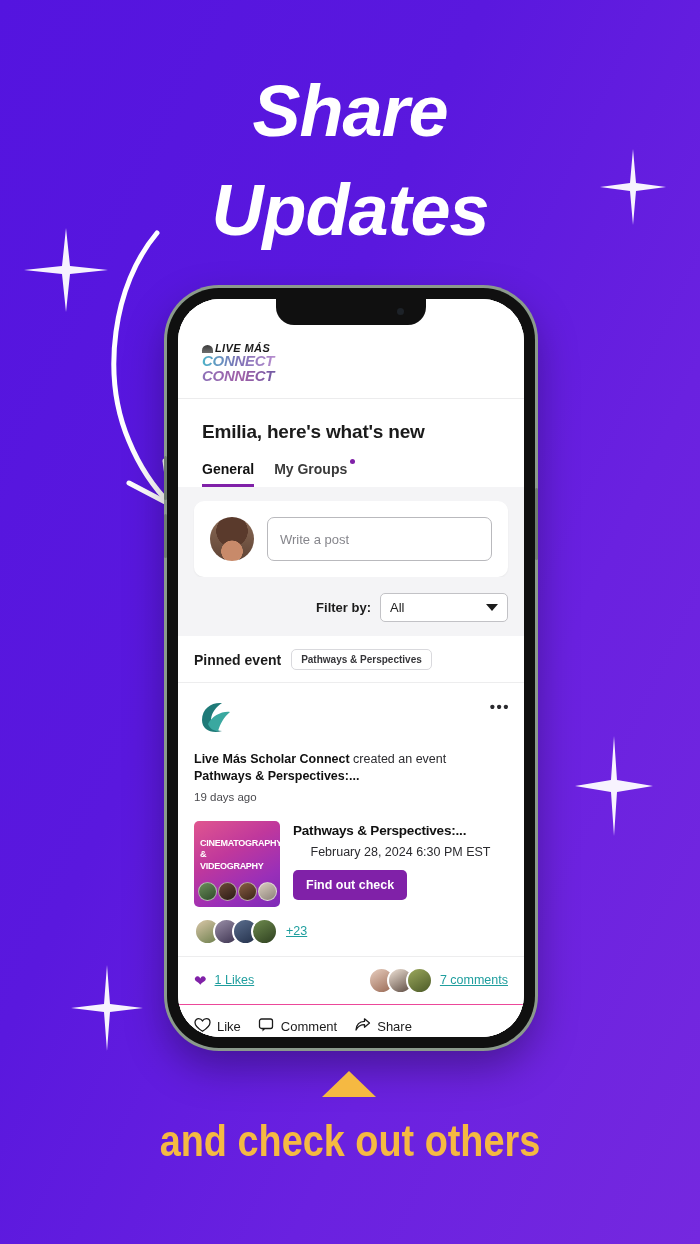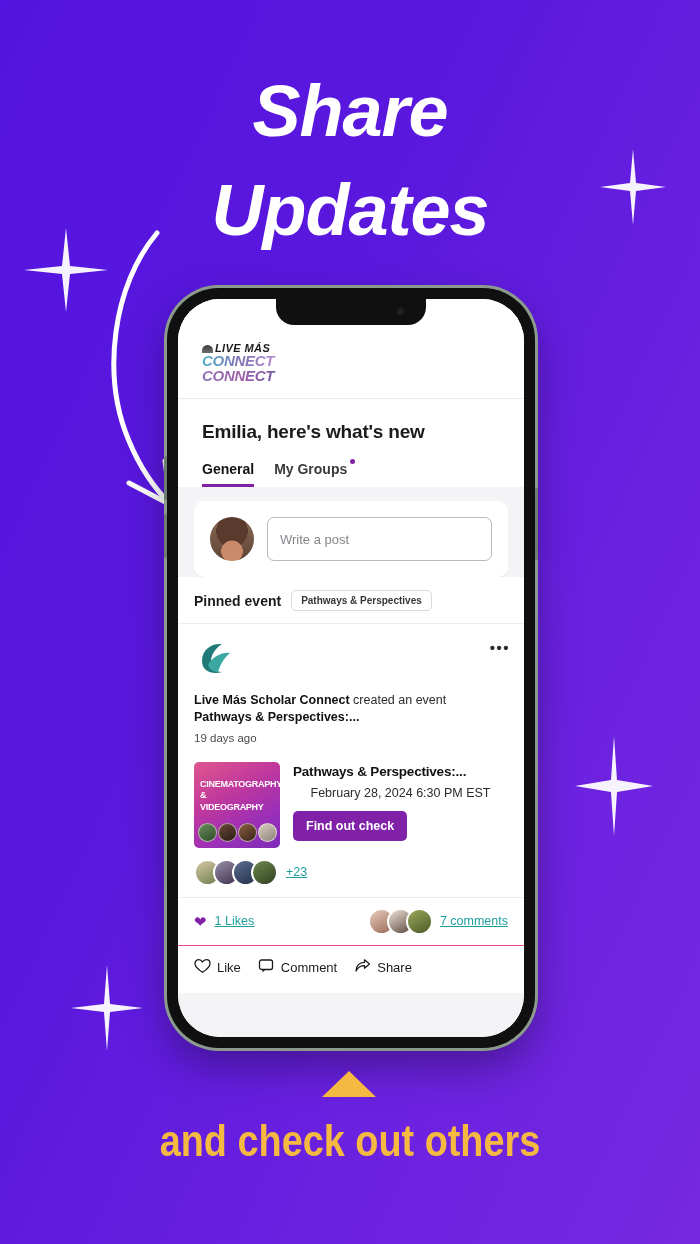--- a/index.html
+++ b/index.html
@@ -502,20 +502,27 @@
           </div>
         </div>
 
         <div class="composer-wrap">
           <div class="composer">
             <div class="avatar-me"></div>
             <div class="post-input">Write a post</div>
           </div>
         </div>
 
+        <div class="filter-row">
+          <span class="filter-label">Filter by:</span>
+          <div class="filter-select">
+            <span>All</span>
+            <span class="caret"></span>
+          </div>
+        </div>
 
         <div class="feed-card">
 
           <div class="pinned-row">
             <span class="pinned-label">Pinned event</span>
             <span class="chip">Pathways &amp; Perspectives</span>
           </div>
 
           <div class="post-head">
             <div class="org-logo">

